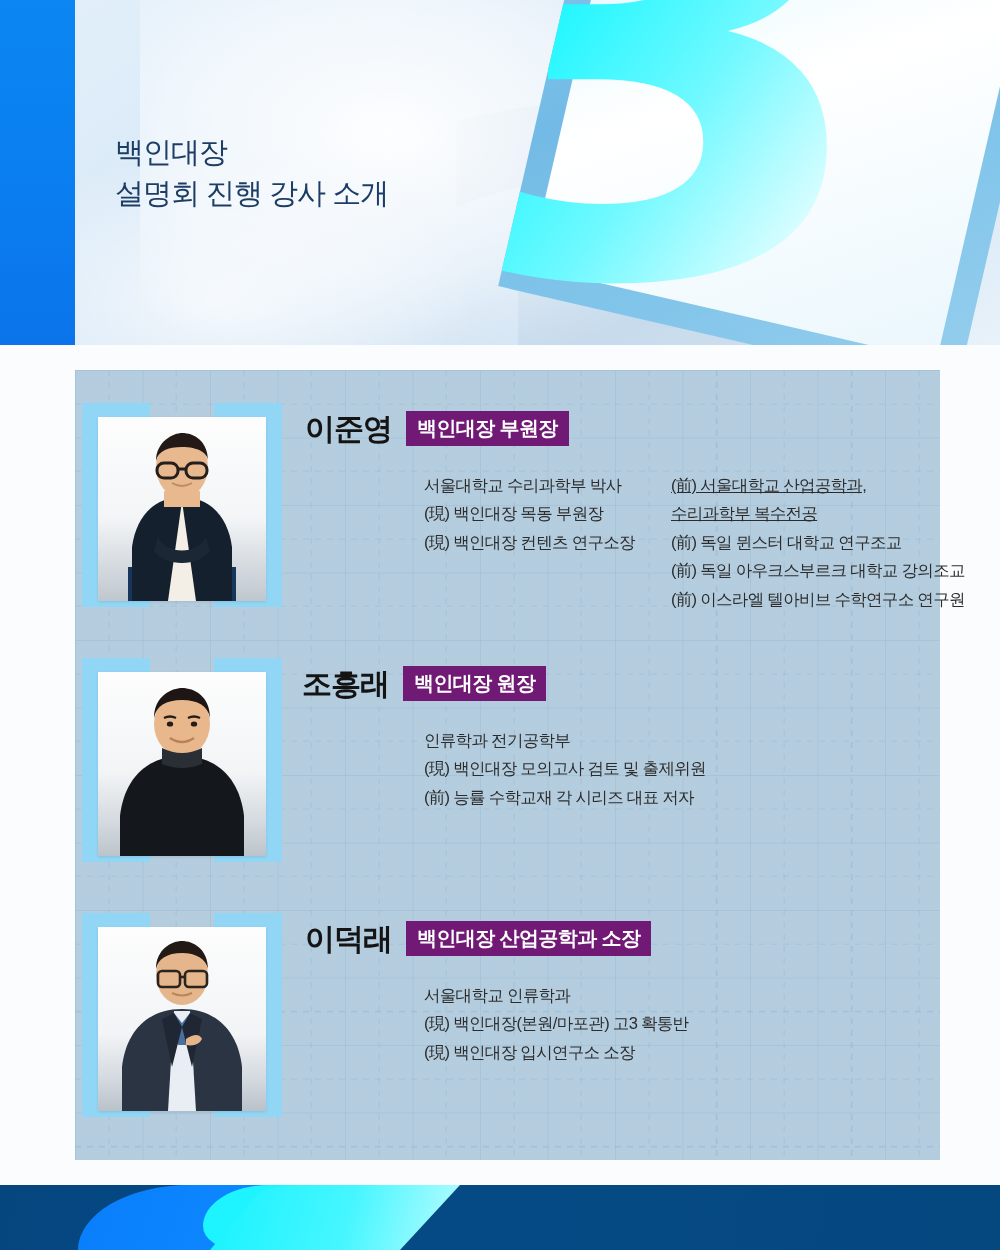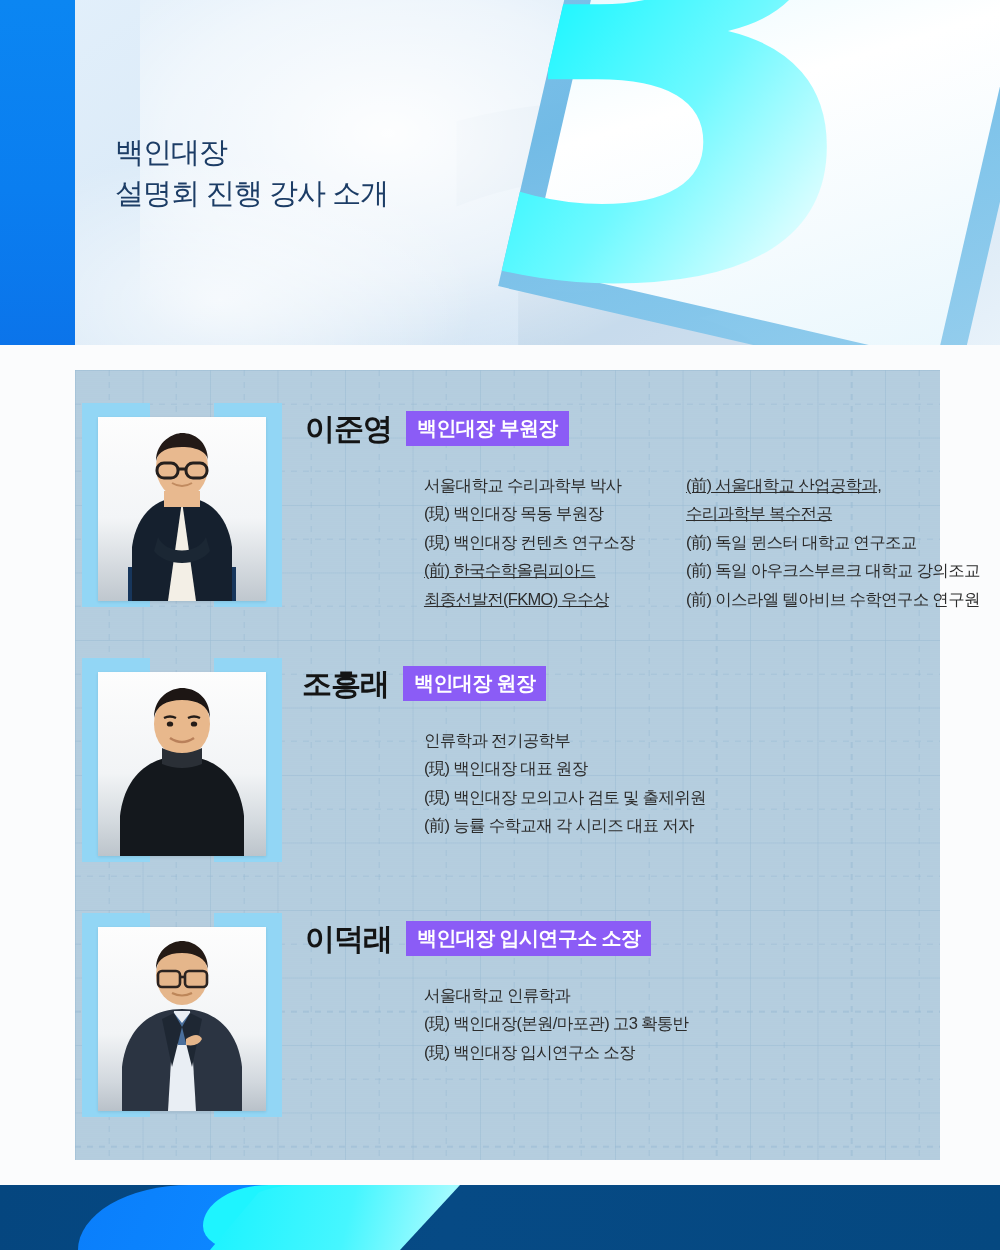--- a/index.html
+++ b/index.html
@@ -188,37 +188,37 @@
     display:flex; align-items:center;
   }
   .name {
     color:#141414;
     font-size:30px; font-weight:700;
     letter-spacing:-1px;
     line-height:1;
   }
   .badge {
     margin-left:14px;
-    background:#8b5cf6;
+    background:#701a75;
     color:#ffffff;
     font-size:20px; font-weight:700;
     letter-spacing:-.6px;
     padding:7px 11px 8px 11px;
     line-height:1;
     white-space:nowrap;
   }
   .row-1 .name-line { left:305px; }
   .row-2 .name-line { left:302px; }
   .row-3 .name-line { left:305px;text-align:center; }
 
   
   .details {
     position:absolute;
     display:flex;
-    gap:47px;
+    gap:32px;
   }
   .row-1 .details { left:424px; top:76px; }
   .row-2 .details { left:424px; top:76px; }
   .row-3 .details { left:424px; top:76px; }
 
   .detail-col { display:flex; flex-direction:column; }
   .detail-col.col-a { width:215px; }
   .detail-col.col-b { width:300px; }
 
   .detail-item {
@@ -325,22 +325,20 @@
     </div>
     <div class="name-line">
       <span class="name">이준영</span>
       <span class="badge">백인대장 부원장</span>
     </div>
     <div class="details">
       <div class="detail-col col-a">
         <div class="detail-item">서울대학교 수리과학부 박사</div>
         <div class="detail-item">(現) 백인대장 목동 부원장</div>
         <div class="detail-item">(現) 백인대장 컨텐츠 연구소장</div>
-        <div class="detail-item wrap2">(前) 한국수학올림피아드
-        최종선발전(FKMO) 우수상</div>
       </div>
       <div class="detail-col col-b">
         <div class="detail-item wrap2">(前) 서울대학교 산업공학과,
         수리과학부 복수전공</div>
         <div class="detail-item">(前) 독일 뮌스터 대학교 연구조교</div>
         <div class="detail-item">(前) 독일 아우크스부르크 대학교 강의조교</div>
         <div class="detail-item">(前) 이스라엘 텔아비브 수학연구소 연구원</div>
       </div>
     </div>
   </div>
@@ -376,21 +374,20 @@
         </svg>
       </div>
     </div>
     <div class="name-line">
       <span class="name">조흥래</span>
       <span class="badge">백인대장 원장</span>
     </div>
     <div class="details">
       <div class="detail-col col-b">
         <div class="detail-item">인류학과 전기공학부</div>
-        <div class="detail-item">(現) 백인대장 대표 원장</div>
         <div class="detail-item">(現) 백인대장 모의고사 검토 및 출제위원</div>
         <div class="detail-item">(前) 능률 수학교재 각 시리즈 대표 저자</div>
       </div>
     </div>
   </div>
 
   <div class="row row-3">
     <div class="photo-frame">
       <div class="bracket br-left"></div>
       <div class="bracket br-right"></div>
@@ -419,21 +416,21 @@
           <rect x="60" y="44" width="22" height="16" rx="4" fill="none" stroke="#2b2320" stroke-width="2.6"></rect>
           <rect x="87" y="44" width="22" height="16" rx="4" fill="none" stroke="#2b2320" stroke-width="2.6"></rect>
           <line x1="82" y1="50" x2="87" y2="50" stroke="#2b2320" stroke-width="2.6"></line>
           <path d="M74 66 Q84 71 94 66" stroke="#bd8659" stroke-width="2.2" fill="none"></path>
           <path d="M88 112 Q100 104 104 112 Q100 120 88 118 Z" fill="#e5b68b"></path>
         </svg>
       </div>
     </div>
     <div class="name-line">
       <span class="name">이덕래</span>
-      <span class="badge">백인대장 입시연구소 소장</span>
+      <span class="badge">백인대장 산업공학과 소장</span>
     </div>
     <div class="details">
       <div class="detail-col col-b">
         <div class="detail-item">서울대학교 인류학과</div>
         <div class="detail-item">(現) 백인대장(본원/마포관) 고3 확통반</div>
         <div class="detail-item">(現) 백인대장 입시연구소 소장</div>
       </div>
     </div>
   </div>
 

